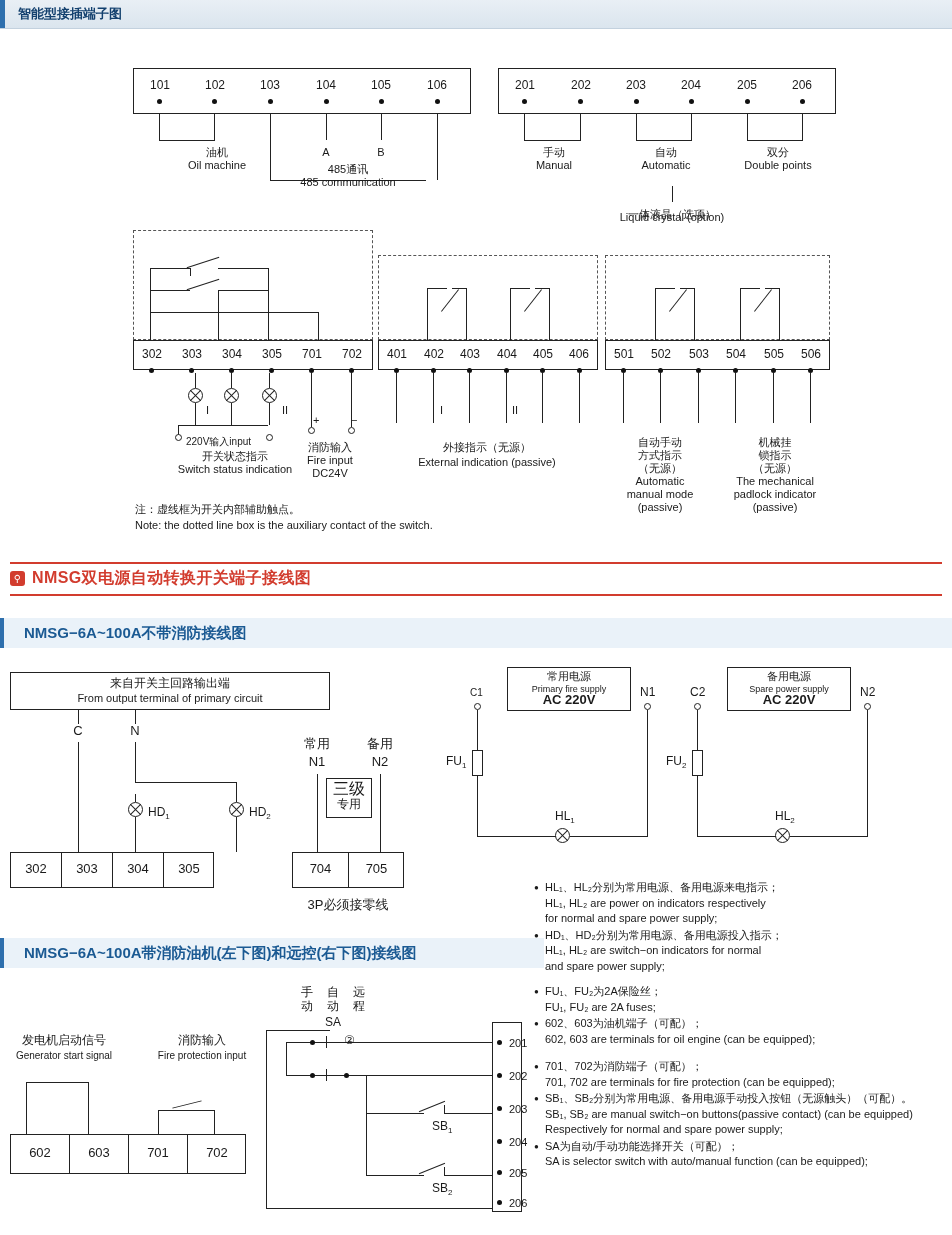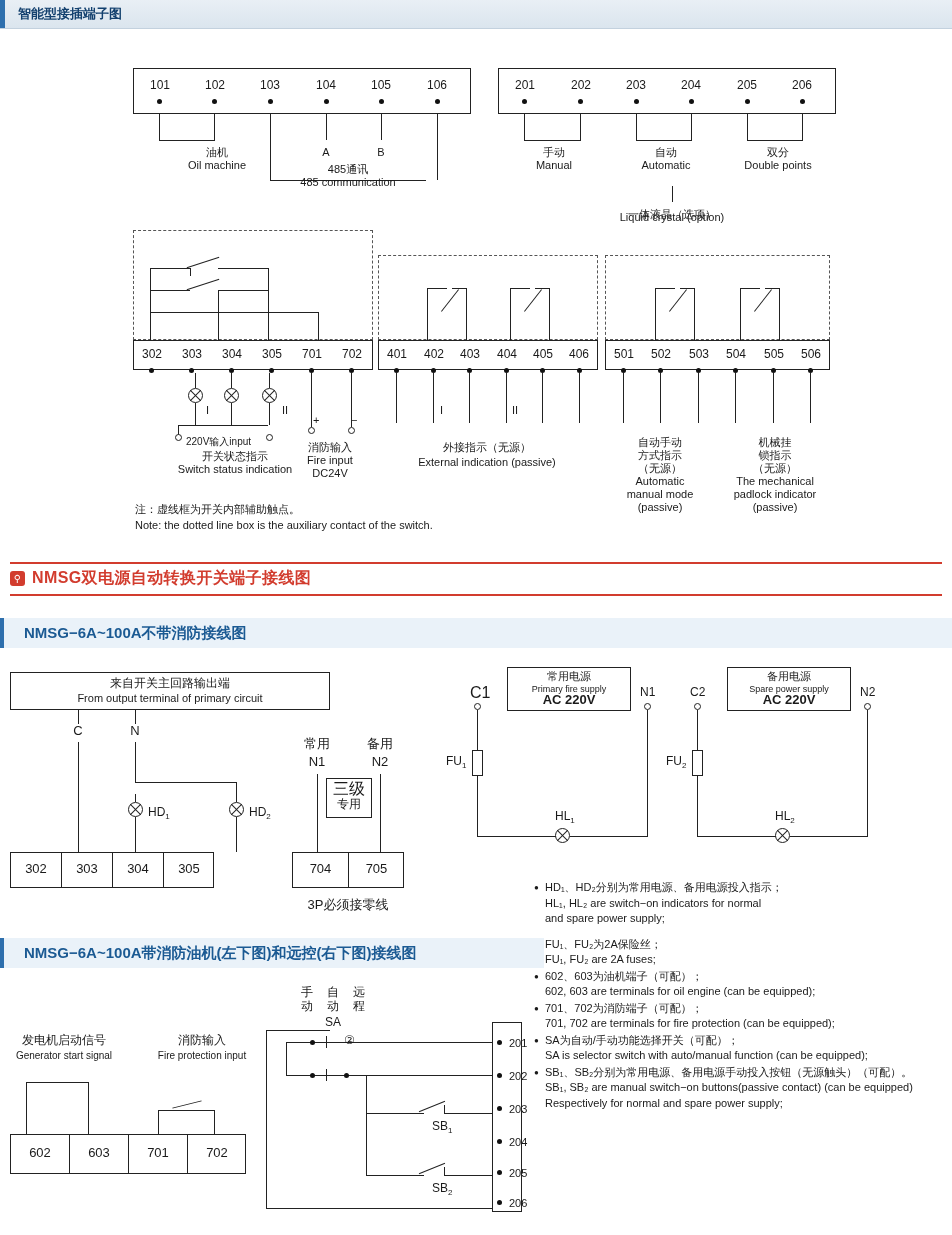--- a/index.html
+++ b/index.html
@@ -326,21 +326,21 @@
 <div class="box" style="left:507px;top:667px;width:124px;height:44px;"></div>
 <div class="lbl" style="left:507px;top:670px;width:124px;">常用电源</div>
 <div class="lbl" style="left:507px;top:683px;width:124px;font-size:9px;">Primary fire supply</div>
 <div class="lbl" style="left:507px;top:693px;width:124px;font-size:13px;font-weight:bold;">AC 220V</div>
 
 <div class="box" style="left:727px;top:667px;width:124px;height:44px;"></div>
 <div class="lbl" style="left:727px;top:670px;width:124px;">备用电源</div>
 <div class="lbl" style="left:727px;top:683px;width:124px;font-size:9px;">Spare power supply</div>
 <div class="lbl" style="left:727px;top:693px;width:124px;font-size:13px;font-weight:bold;">AC 220V</div>
 
-<div class="lbl-l" style="left:470px;top:686px;font-size:16px;">C1</div>
+<div class="lbl-l" style="left:470px;top:686px;font-size:10px;">C1</div>
 <div class="lbl-l" style="left:640px;top:686px;font-size:12px;">N1</div>
 <div class="lbl-l" style="left:690px;top:686px;font-size:12px;">C2</div>
 <div class="lbl-l" style="left:860px;top:686px;font-size:12px;">N2</div>
 <div class="odot" style="left:474px;top:703px;"></div>
 <div class="odot" style="left:644px;top:703px;"></div>
 <div class="odot" style="left:694px;top:703px;"></div>
 <div class="odot" style="left:864px;top:703px;"></div>
 
 <div class="ln vl" style="left:477px;top:710px;height:40px;"></div>
 <div class="box" style="left:472px;top:750px;width:11px;height:26px;"></div>
@@ -356,45 +356,50 @@
 <div class="box" style="left:692px;top:750px;width:11px;height:26px;"></div>
 <div class="ln vl" style="left:697px;top:776px;height:60px;"></div>
 <div class="lbl-l" style="left:666px;top:755px;font-size:12px;"><span>FU</span><sub>2</sub></div>
 <div class="ln vl" style="left:867px;top:710px;height:126px;"></div>
 <div class="lampsym" style="left:775px;top:828px;"></div>
 <div class="ln hl" style="left:697px;top:836px;width:79px;"></div>
 <div class="ln hl" style="left:790px;top:836px;width:78px;"></div>
 <div class="lbl-l" style="left:775px;top:810px;font-size:12px;"><span>HL</span><sub>2</sub></div>
 
 <div class="bullet" style="left:534px;top:880px;width:410px;">
+  <p class="li" style="margin-bottom:1px;">
+    <span>HL₁、HL₂分别为常用电源、备用电源来电指示；</span><br>
+    <span>HL₁, HL₂ are power on indicators respectively</span><br>
+    <span>for normal and spare power supply;</span>
+  </p>
   <p class="li" style="margin-bottom:10px;">
     <span>HD₁、HD₂分别为常用电源、备用电源投入指示；</span><br>
     <span>HL₁, HL₂ are switch−on indicators for normal</span><br>
     <span>and spare power supply;</span>
   </p>
   <p class="li" style="margin-bottom:1px;">
     <span>FU₁、FU₂为2A保险丝；</span><br>
     <span>FU₁, FU₂ are 2A fuses;</span>
   </p>
-  <p class="li" style="margin-bottom:1px;">
+  <p class="li" style="margin-bottom:12px;">
     <span>602、603为油机端子（可配）；</span><br>
     <span>602, 603 are terminals for oil engine (can be equipped);</span>
   </p>
   <p class="li" style="margin-bottom:1px;">
     <span>701、702为消防端子（可配）；</span><br>
     <span>701, 702 are terminals for fire protection (can be equipped);</span>
-  </p>
-  <p class="li" style="margin-bottom:1px;">
-    <span>SA为自动/手动功能选择开关（可配）；</span><br>
-    <span>SA is selector switch with auto/manual function (can be equipped);</span>
   </p>
   <p class="li" style="margin-bottom:1px;">
     <span>SB₁、SB₂分别为常用电源、备用电源手动投入按钮（无源触头）（可配）。</span><br>
     <span>SB₁, SB₂ are manual switch−on buttons(passive contact) (can be equipped)</span><br>
     <span>Respectively for normal and spare power supply;</span>
+  </p>
+  <p class="li" style="margin-bottom:1px;">
+    <span>SA为自动/手动功能选择开关（可配）；</span><br>
+    <span>SA is selector switch with auto/manual function (can be equipped);</span>
   </p>
 </div>
 
 <div class="sub-band" style="left:0px;top:938px;width:540px;"></div>
 <div class="sub-title" style="left:24px;top:944px;">NMSG−6A~100A带消防油机(左下图)和远控(右下图)接线图</div>
 
 <div class="lbl" style="left:6px;top:1034px;width:116px;font-size:12px;">发电机启动信号</div>
 <div class="lbl" style="left:0px;top:1049px;width:128px;font-size:10px;">Generator start signal</div>
 <div class="lbl" style="left:144px;top:1034px;width:116px;font-size:12px;">消防输入</div>
 <div class="lbl" style="left:136px;top:1049px;width:132px;font-size:10px;">Fire protection input</div>

